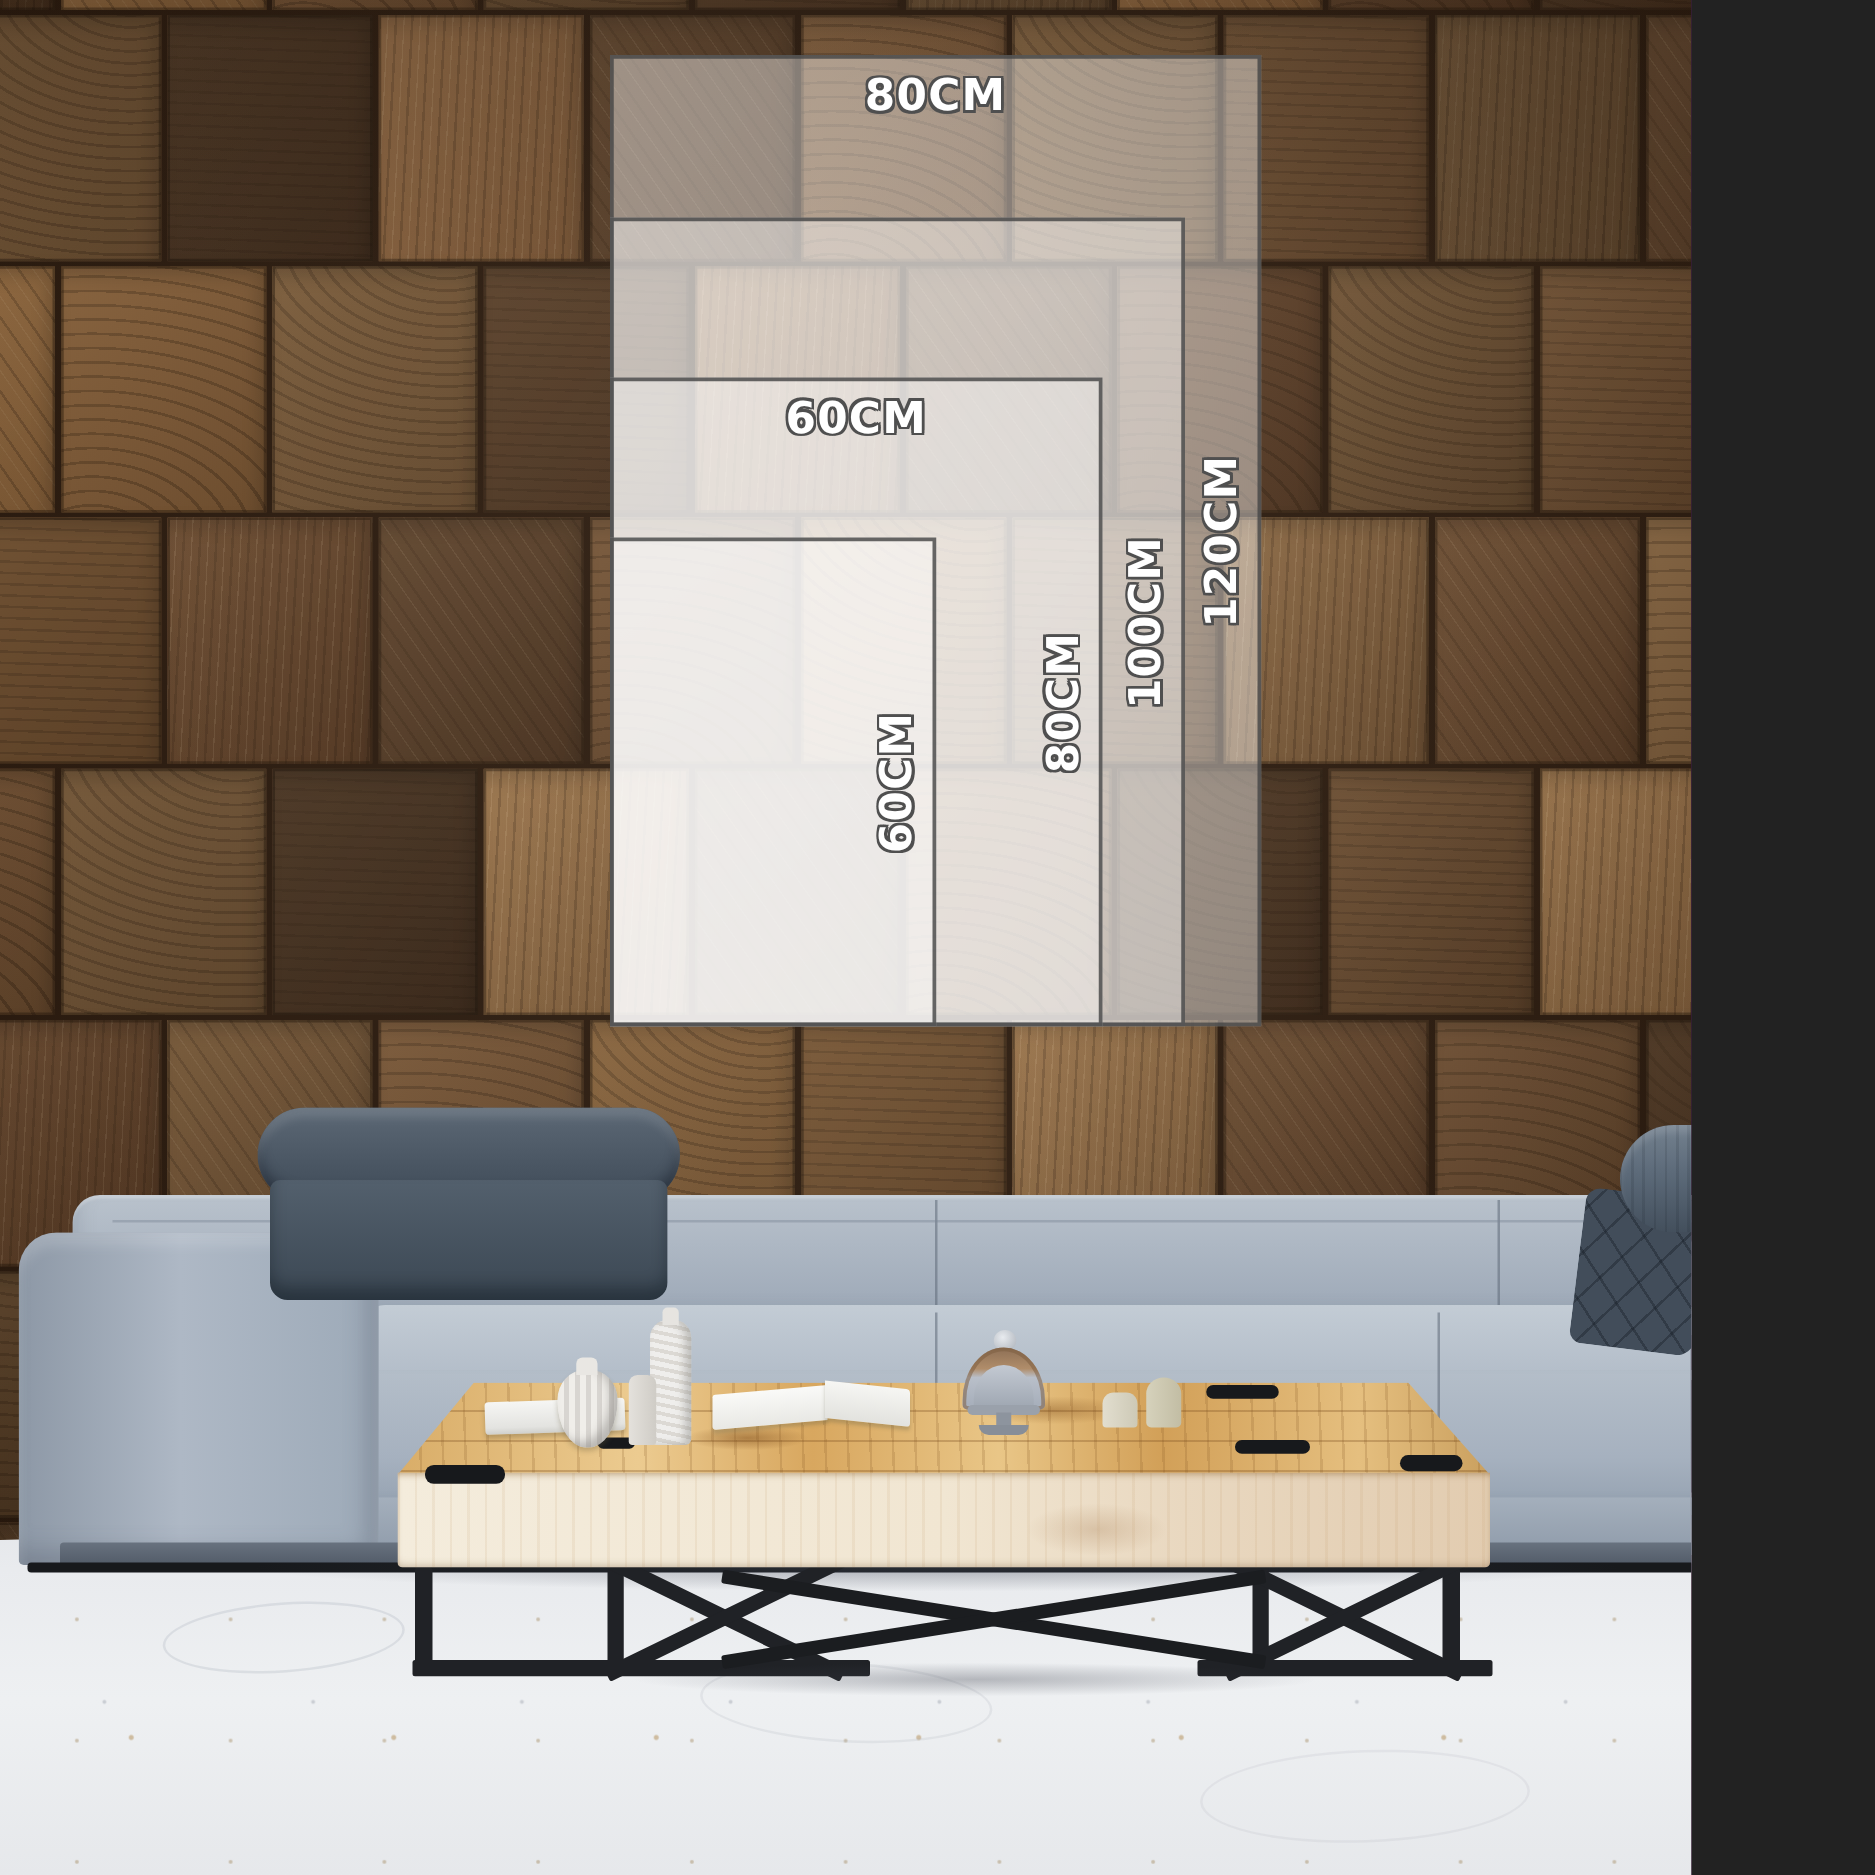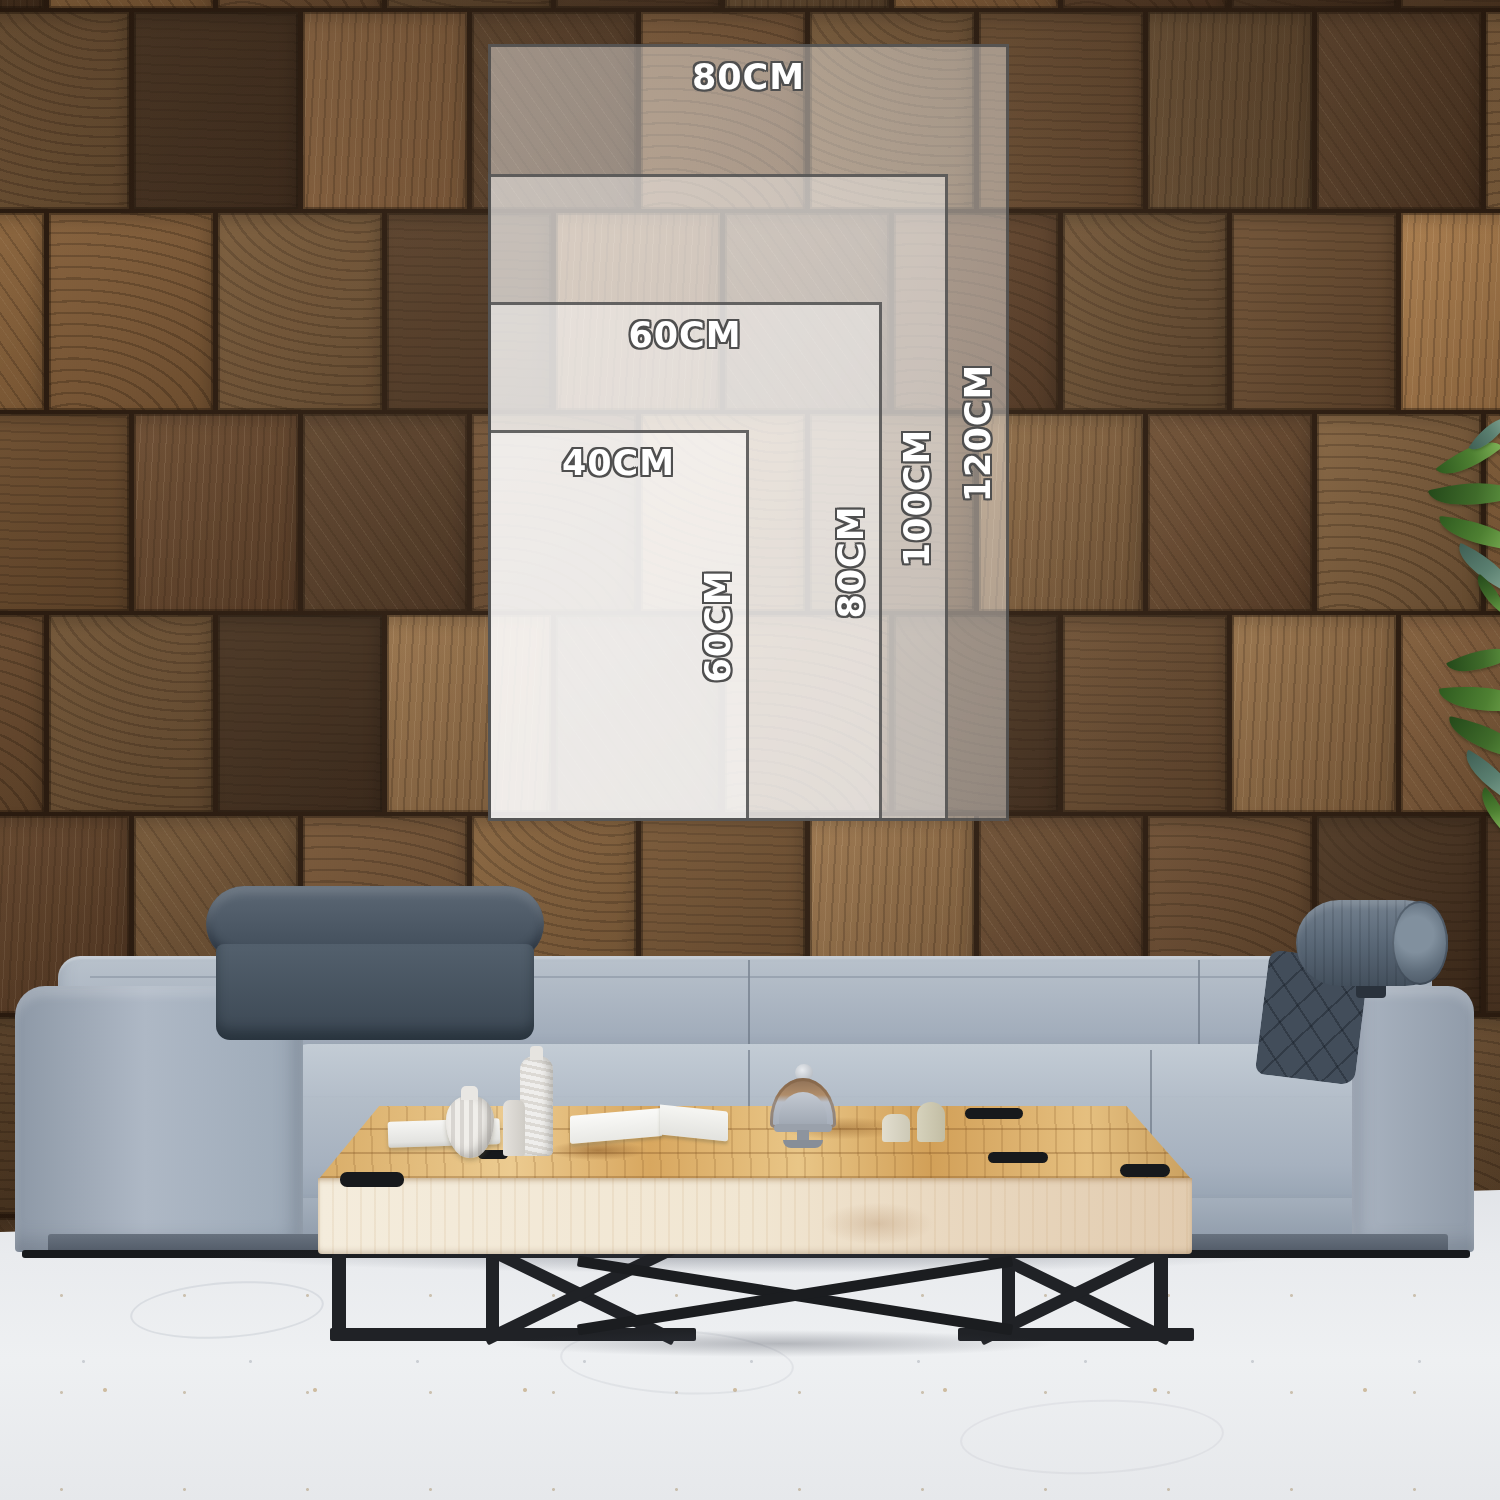--- a/index.html
+++ b/index.html
@@ -1,17 +1,17 @@
 <!DOCTYPE html>
 <html style="--overlay-fill: rgba(255,255,255,0.42); --overlay-border: rgba(70,70,70,0.82); --label-text: #ffffff; --label-outline: #4f4f4f; --floor: #e9ebee; --sofa-gray: #aeb8c4; --sofa-gray-dark: #97a2b0; --headrest-dark: #47525f; --bolster: #5d6b7a; --plinth: #59636f; --rail: #17191c; --table-top: #e2b977; --table-face: #f1e7d4; --table-leg: #202226; --leaf-green: #4e8032;"><head>
 <meta charset="utf-8">
 <style>
   html,body{margin:0;padding:0;background:#222;}
   .stage{
-    position:relative;width:1500px;height:1500px;overflow:hidden;
+    position:relative;width:1353px;height:1500px;overflow:hidden;
     font-family:"DejaVu Sans", sans-serif;background:#701a75;
   }
   
   .wall{position:absolute;inset:0;z-index:1;background:#2a1a0e;overflow:hidden;}
   .wall-shade{
     position:absolute;inset:0;z-index:2;pointer-events:none;
     background:
       linear-gradient(180deg, rgba(25,14,6,0.20), rgba(0,0,0,0) 15%, rgba(0,0,0,0) 70%, rgba(30,18,8,0.30) 98%),
       radial-gradient(ellipse at 52% 30%, rgba(255,240,215,0.07), rgba(22,12,5,0.18) 92%);
   }
@@ -176,21 +176,20 @@
       <div class="size-label vlabel">120CM</div>
     </div>
     <div class="size-rect" style="left:488px;top:174px;width:460px;height:647px;">
       <div class="size-label vlabel">100CM</div>
     </div>
     <div class="size-rect" style="left:488px;top:302px;width:394px;height:519px;">
       <div class="size-label hlabel">60CM</div>
       <div class="size-label vlabel">80CM</div>
     </div>
     <div class="size-rect" style="left:488px;top:430px;width:261px;height:391px;">
-      <div class="size-label hlabel">40CM</div>
       <div class="size-label vlabel">60CM</div>
     </div>
   </div>
 
   <div class="sofa">
     <div class="ground-shadow" style="left:20px;top:1250px;width:1460px;height:42px;background:radial-gradient(ellipse 50% 60% at 50% 10%, rgba(70,76,90,0.38), transparent 75%);"></div>
 
     <div class="fabric" style="position:absolute;left:58px;top:956px;width:1374px;height:112px;border-radius:22px 22px 6px 6px;
                 background-color:#aeb8c4;background-image:linear-gradient(180deg,#b9c2cc,#a2adbb 70%,#97a3b2);
                 box-shadow:inset 0 -14px 18px rgba(92,102,118,0.35), inset 0 3px 2px rgba(255,255,255,0.25);"></div>

